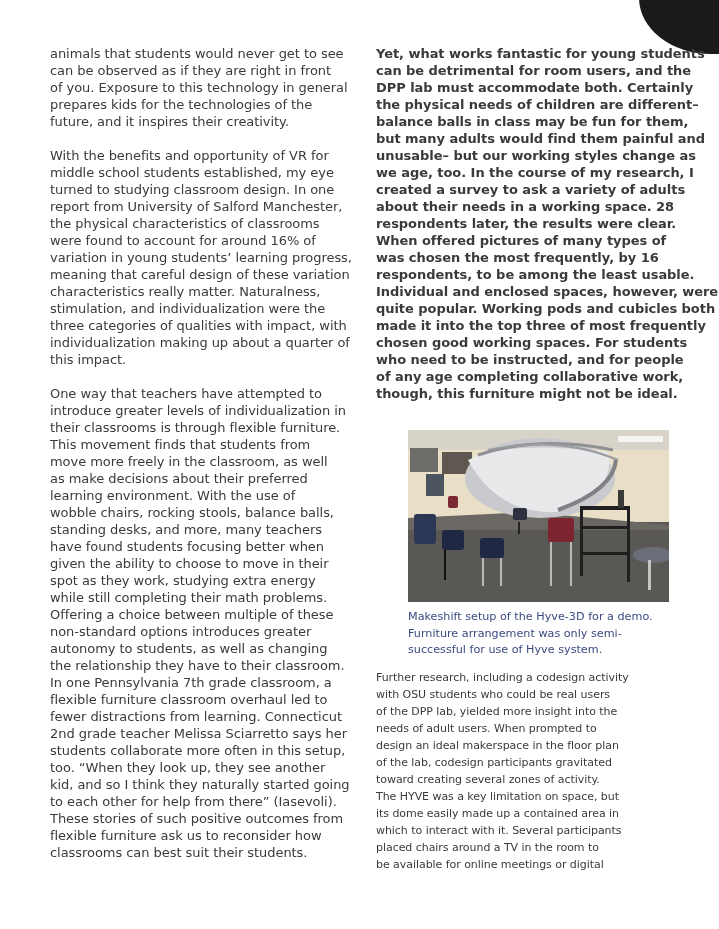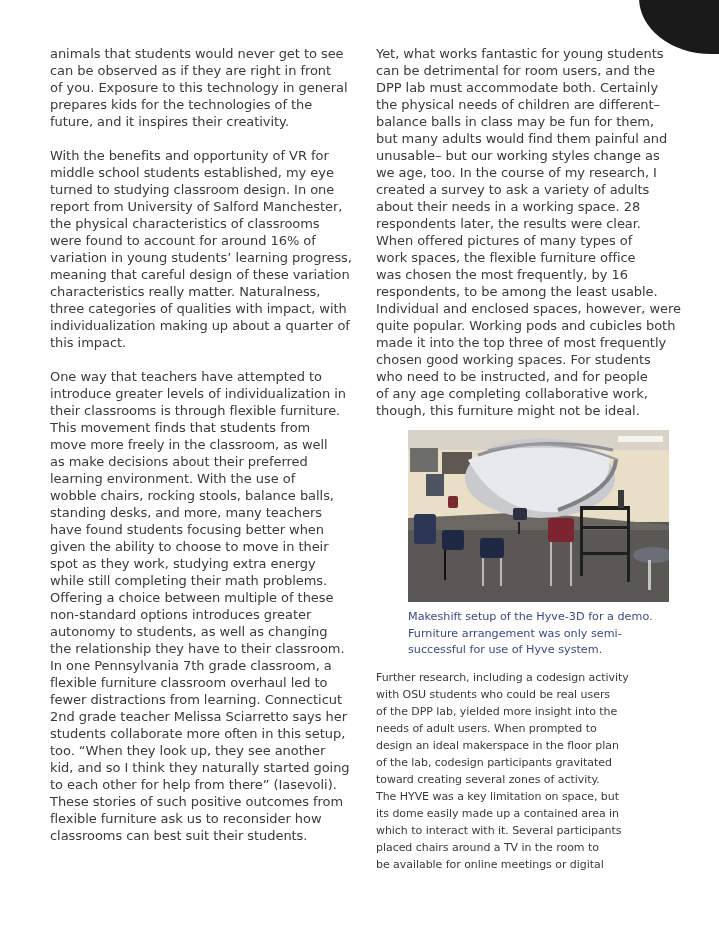--- a/index.html
+++ b/index.html
@@ -32,20 +32,21 @@
       line-height: 17px;
       letter-spacing: -0.05px;
     }
     .col-left {
       left: 50px;
       width: 320px;
     }
     .col-right {
       left: 376px;
       width: 300px;
+      font-weight: bold;
     }
     .line {
       display: block;
       white-space: nowrap;
     }
     .para-gap {
       height: 17px;
     }
     .figure {
       position: absolute;
@@ -95,20 +96,21 @@
     <div>
       <span class="line">With the benefits and opportunity of VR for</span>
       <span class="line">middle school students established, my eye</span>
       <span class="line">turned to studying classroom design. In one</span>
       <span class="line">report from University of Salford Manchester,</span>
       <span class="line">the physical characteristics of classrooms</span>
       <span class="line">were found to account for around 16% of</span>
       <span class="line">variation in young students’ learning progress,</span>
       <span class="line">meaning that careful design of these variation</span>
       <span class="line">characteristics really matter. Naturalness,</span>
+      <span class="line">stimulation, and individualization were the</span>
       <span class="line">three categories of qualities with impact, with</span>
       <span class="line">individualization making up about a quarter of</span>
       <span class="line">this impact.</span>
     </div>
     <div class="para-gap"></div>
     <div>
       <span class="line">One way that teachers have attempted to</span>
       <span class="line">introduce greater levels of individualization in</span>
       <span class="line">their classrooms is through flexible furniture.</span>
       <span class="line">This movement finds that students from</span>
@@ -146,21 +148,20 @@
       <span class="line">DPP lab must accommodate both. Certainly</span>
       <span class="line">the physical needs of children are different–</span>
       <span class="line">balance balls in class may be fun for them,</span>
       <span class="line">but many adults would find them painful and</span>
       <span class="line">unusable– but our working styles change as</span>
       <span class="line">we age, too. In the course of my research, I</span>
       <span class="line">created a survey to ask a variety of adults</span>
       <span class="line">about their needs in a working space. 28</span>
       <span class="line">respondents later, the results were clear.</span>
       <span class="line">When offered pictures of many types of</span>
-      <span class="line">work spaces, the flexible furniture office</span>
       <span class="line">was chosen the most frequently, by 16</span>
       <span class="line">respondents, to be among the least usable.</span>
       <span class="line">Individual and enclosed spaces, however, were</span>
       <span class="line">quite popular. Working pods and cubicles both</span>
       <span class="line">made it into the top three of most frequently</span>
       <span class="line">chosen good working spaces. For students</span>
       <span class="line">who need to be instructed, and for people</span>
       <span class="line">of any age completing collaborative work,</span>
       <span class="line">though, this furniture might not be ideal.</span>
     </div>

